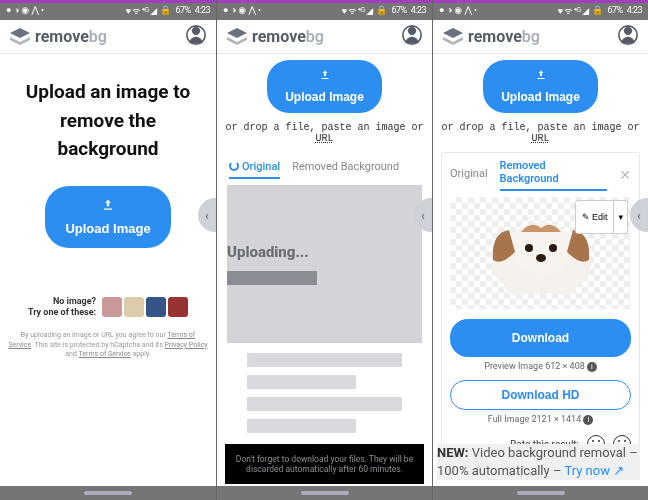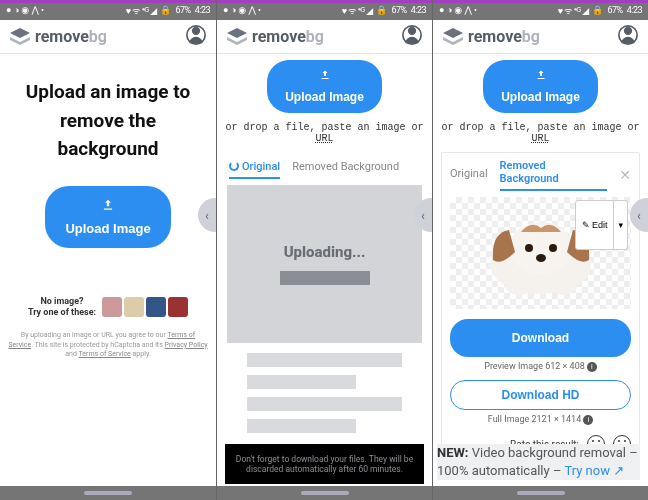--- a/index.html
+++ b/index.html
@@ -80,21 +80,21 @@
   .noimage {
     margin-top: 36px;
     display: flex;
     align-items: center;
     justify-content: center;
     gap: 6px;
     font-size: 9px;
     font-weight: 700;
     color: #333;
   }
-  .noimage-text { text-align:center; line-height:1.3; }
+  .noimage-text { text-align:right; line-height:1.3; }
   .thumbs { display:flex; gap:2px; }
   .thumb { width:20px; height:20px; border-radius:3px; background:#c99; }
   .thumb:nth-child(2){background:#dca;}
   .thumb:nth-child(3){background:#358;}
   .thumb:nth-child(4){background:#933;}
   .legal {
     margin-top: 12px;
     font-size: 7px;
     color: #999;
     text-align: center;
@@ -130,21 +130,20 @@
   }
   .tab { color:#888; padding-bottom:4px; }
   .tab.active { color:#2c8ef0; border-bottom:2px solid #2c8ef0; font-weight:500; }
   .spinner-ring { display:inline-block; width:10px;height:10px;border:2px solid #2c8ef0;border-top-color:transparent;border-radius:50%; vertical-align:-1px; margin-right:3px;}
   .preview-area {
     margin: 6px 10px 0;
     background:#d2d4d7;
     height:158px;
     display:flex;
     flex-direction:column;
-    align-items:center;
     justify-content:center;
     gap:10px;
   }
   .uploading-text { color:#6a6e74; font-weight:800; font-size:15px; }
   .uploading-bar { width:90px; height:14px; background:#8a8e94; }
   .skeleton { margin:10px 30px 0; display:flex; flex-direction:column; gap:8px; }
   .sk-line { height:14px; background:#d8dadd; }
   .sk-line.w2{width:70%;}
   .footer-note {
     position:absolute; bottom:16px; left:8px; right:8px;
@@ -174,21 +173,21 @@
     background-size:12px 12px;
     background-position:0 0,6px 6px;
     position:relative;
     display:flex;align-items:center;justify-content:center;
   }
   .edit-badge {
     position:absolute; top:3px; right:3px;
     display:flex;
   }
   .edit-badge button {
-    background:#fff;border:1px solid #ccc;font-size:9px;padding:19px 6px;cursor:pointer;
+    background:#fff;border:1px solid #ccc;font-size:9px;padding:11px 6px;cursor:pointer;
   }
   .edit-badge button:first-child{border-radius:3px 0 0 3px;}
   .edit-badge button:last-child{border-left:none;border-radius:0 3px 3px 0;padding:2px 4px;}
   .dog { width:140px;height:90px; }
   .btn-dl {
     display:block;width:100%;
     background:#2c8ef0;color:#fff;border:none;border-radius:18px;
     padding:12px 0;font-size:12px;font-weight:600;margin-top:10px;cursor:pointer;
   }
   .dim-label{font-size:9px;color:#666;text-align:center;margin-top:4px;}

